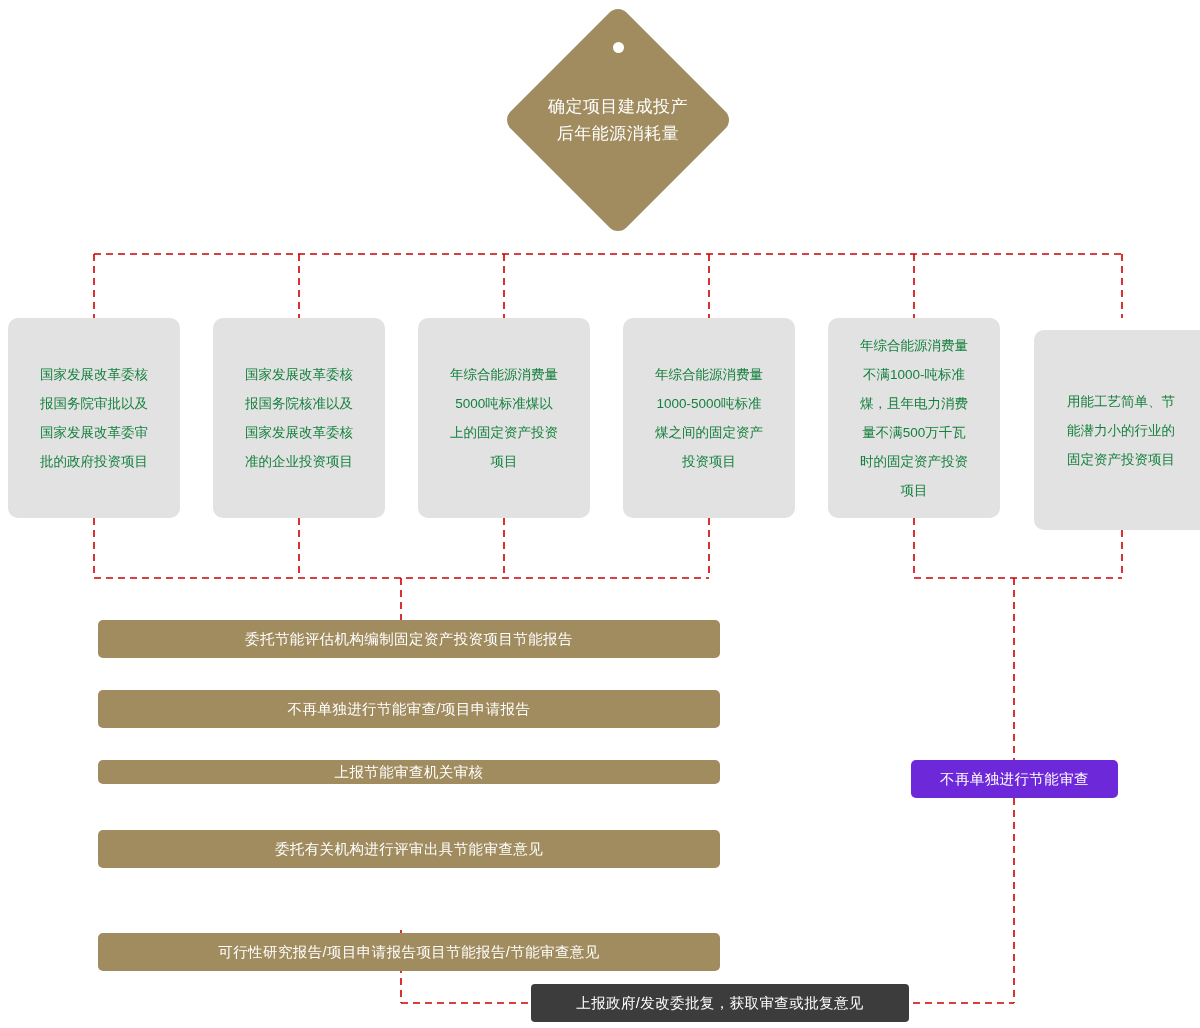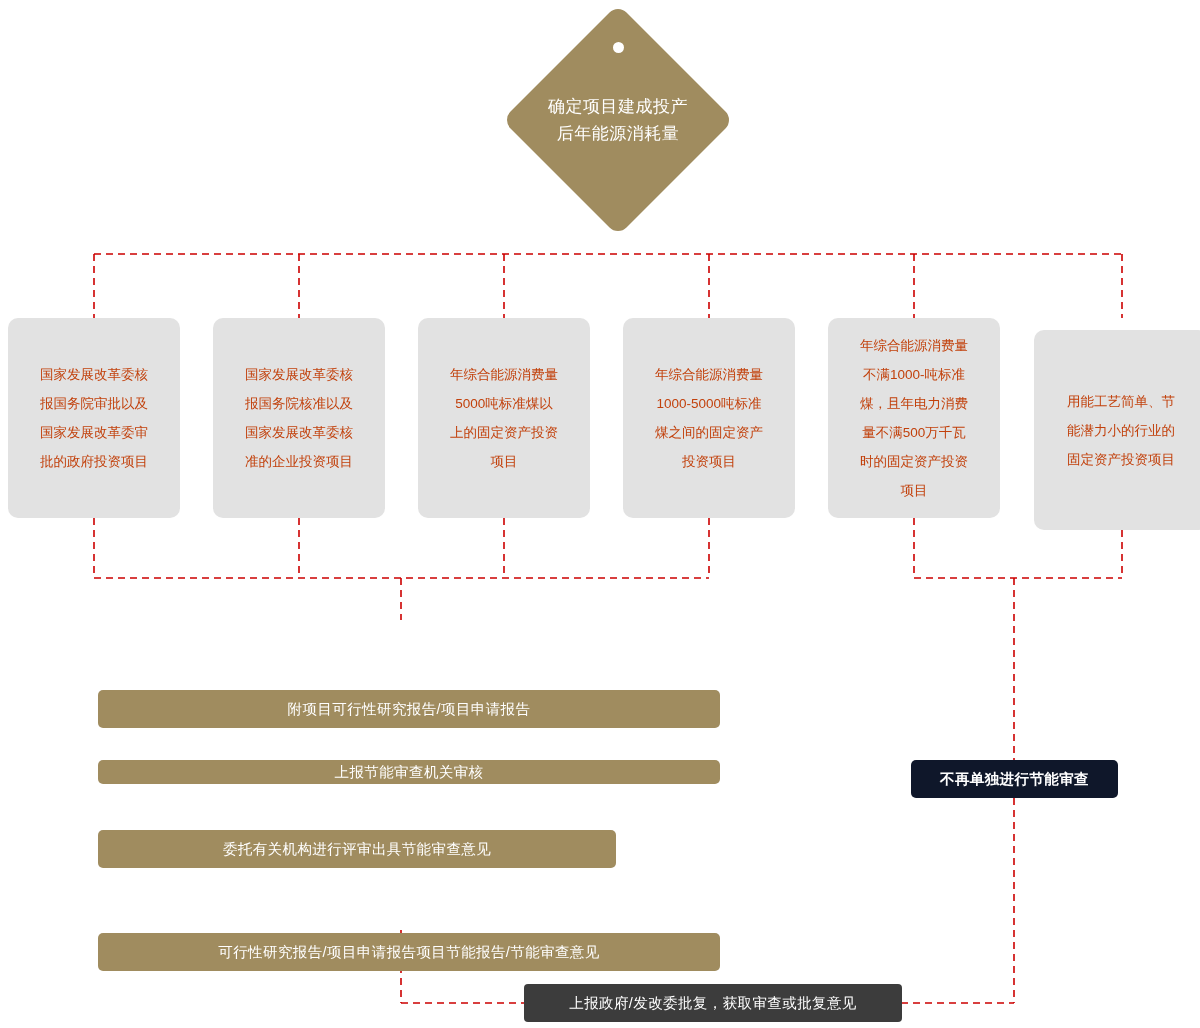--- a/index.html
+++ b/index.html
@@ -55,21 +55,21 @@
     letter-spacing: 0.5px;
     text-align: center;
     white-space: pre-line;
   }
 
   
   .cat-box {
     position: absolute;
     background: #e2e2e2;
     border-radius: 10px;
-    color: #c2410c;
+    color: #15803d;
     font-size: 13.5px;
     line-height: 29px;
     text-align: center;
     display: flex;
     align-items: center;
     justify-content: center;
     padding: 6px 2px;
     white-space: pre-line;
   }
 
@@ -81,41 +81,41 @@
     color: #ffffff;
     font-size: 14.5px;
     display: flex;
     align-items: center;
     justify-content: center;
     letter-spacing: 0.4px;
   }
   
   .bar-red {
     position: absolute;
-    background: #0f172a;
+    background: #6d28d9;
     border-radius: 5px;
     color: #ffffff;
     font-size: 14.5px;
     display: flex;
     align-items: center;
     justify-content: center;
     letter-spacing: 0.4px;
-    font-weight: bold;
   }
   
   .bar-dark {
     position: absolute;
     background: #3c3c3c;
     border-radius: 4px;
     color: #ffffff;
     font-size: 14.5px;
     display: flex;
     align-items: center;
     justify-content: center;
     letter-spacing: 0.4px;
+    margin-left: 7px;
   }
   svg.lines {
     position: absolute;
     left: 0; top: 0;
     width: 1200px; height: 1028px;
     pointer-events: none;
   }
 </style>
 </head>
 <body>
@@ -180,22 +180,23 @@
   <div class="cat-box" style="left:820px; top:318px; width:172px; height:200px;">年综合能源消费量
 不满1000-吨标准
 煤，且年电力消费
 量不满500万千瓦
 时的固定资产投资
 项目</div>
   <div class="cat-box" style="left:1026px; top:318px; width:174px; height:200px;margin-top:12px;">用能工艺简单、节
 能潜力小的行业的
 固定资产投资项目</div>
 
-  <div class="bar" style="left:90px; top:690px; width:622px; height:38px;">附项目可行性研究报告/项目申请报告</div>
+  <div class="bar" style="left:90px; top:620px; width:622px; height:38px;">委托节能评估机构编制固定资产投资项目节能报告</div>
+  <div class="bar" style="left:90px; top:690px; width:622px; height:38px;">不再单独进行节能审查/项目申请报告</div>
   <div class="bar" style="left:90px; top:760px; width:622px; height:24px;">上报节能审查机关审核</div>
-  <div class="bar" style="left:90px; top:830px; width:518px; height:38px;">委托有关机构进行评审出具节能审查意见</div>
+  <div class="bar" style="left:90px; top:830px; width:622px; height:38px;">委托有关机构进行评审出具节能审查意见</div>
   <div class="bar" style="left:90px; top:890px; width:818px; height:38px; width:622px;margin-top:43px;">可行性研究报告/项目申请报告项目节能报告/节能审查意见</div>
 
   <div class="bar-red" style="left:903px; top:760px; width:207px; height:38px;">不再单独进行节能审查</div>
 
   <div class="bar-dark" style="left:516px; top:984px; width:378px; height:38px;">上报政府/发改委批复，获取审查或批复意见</div>
 
 </div>
 
 </body></html>

